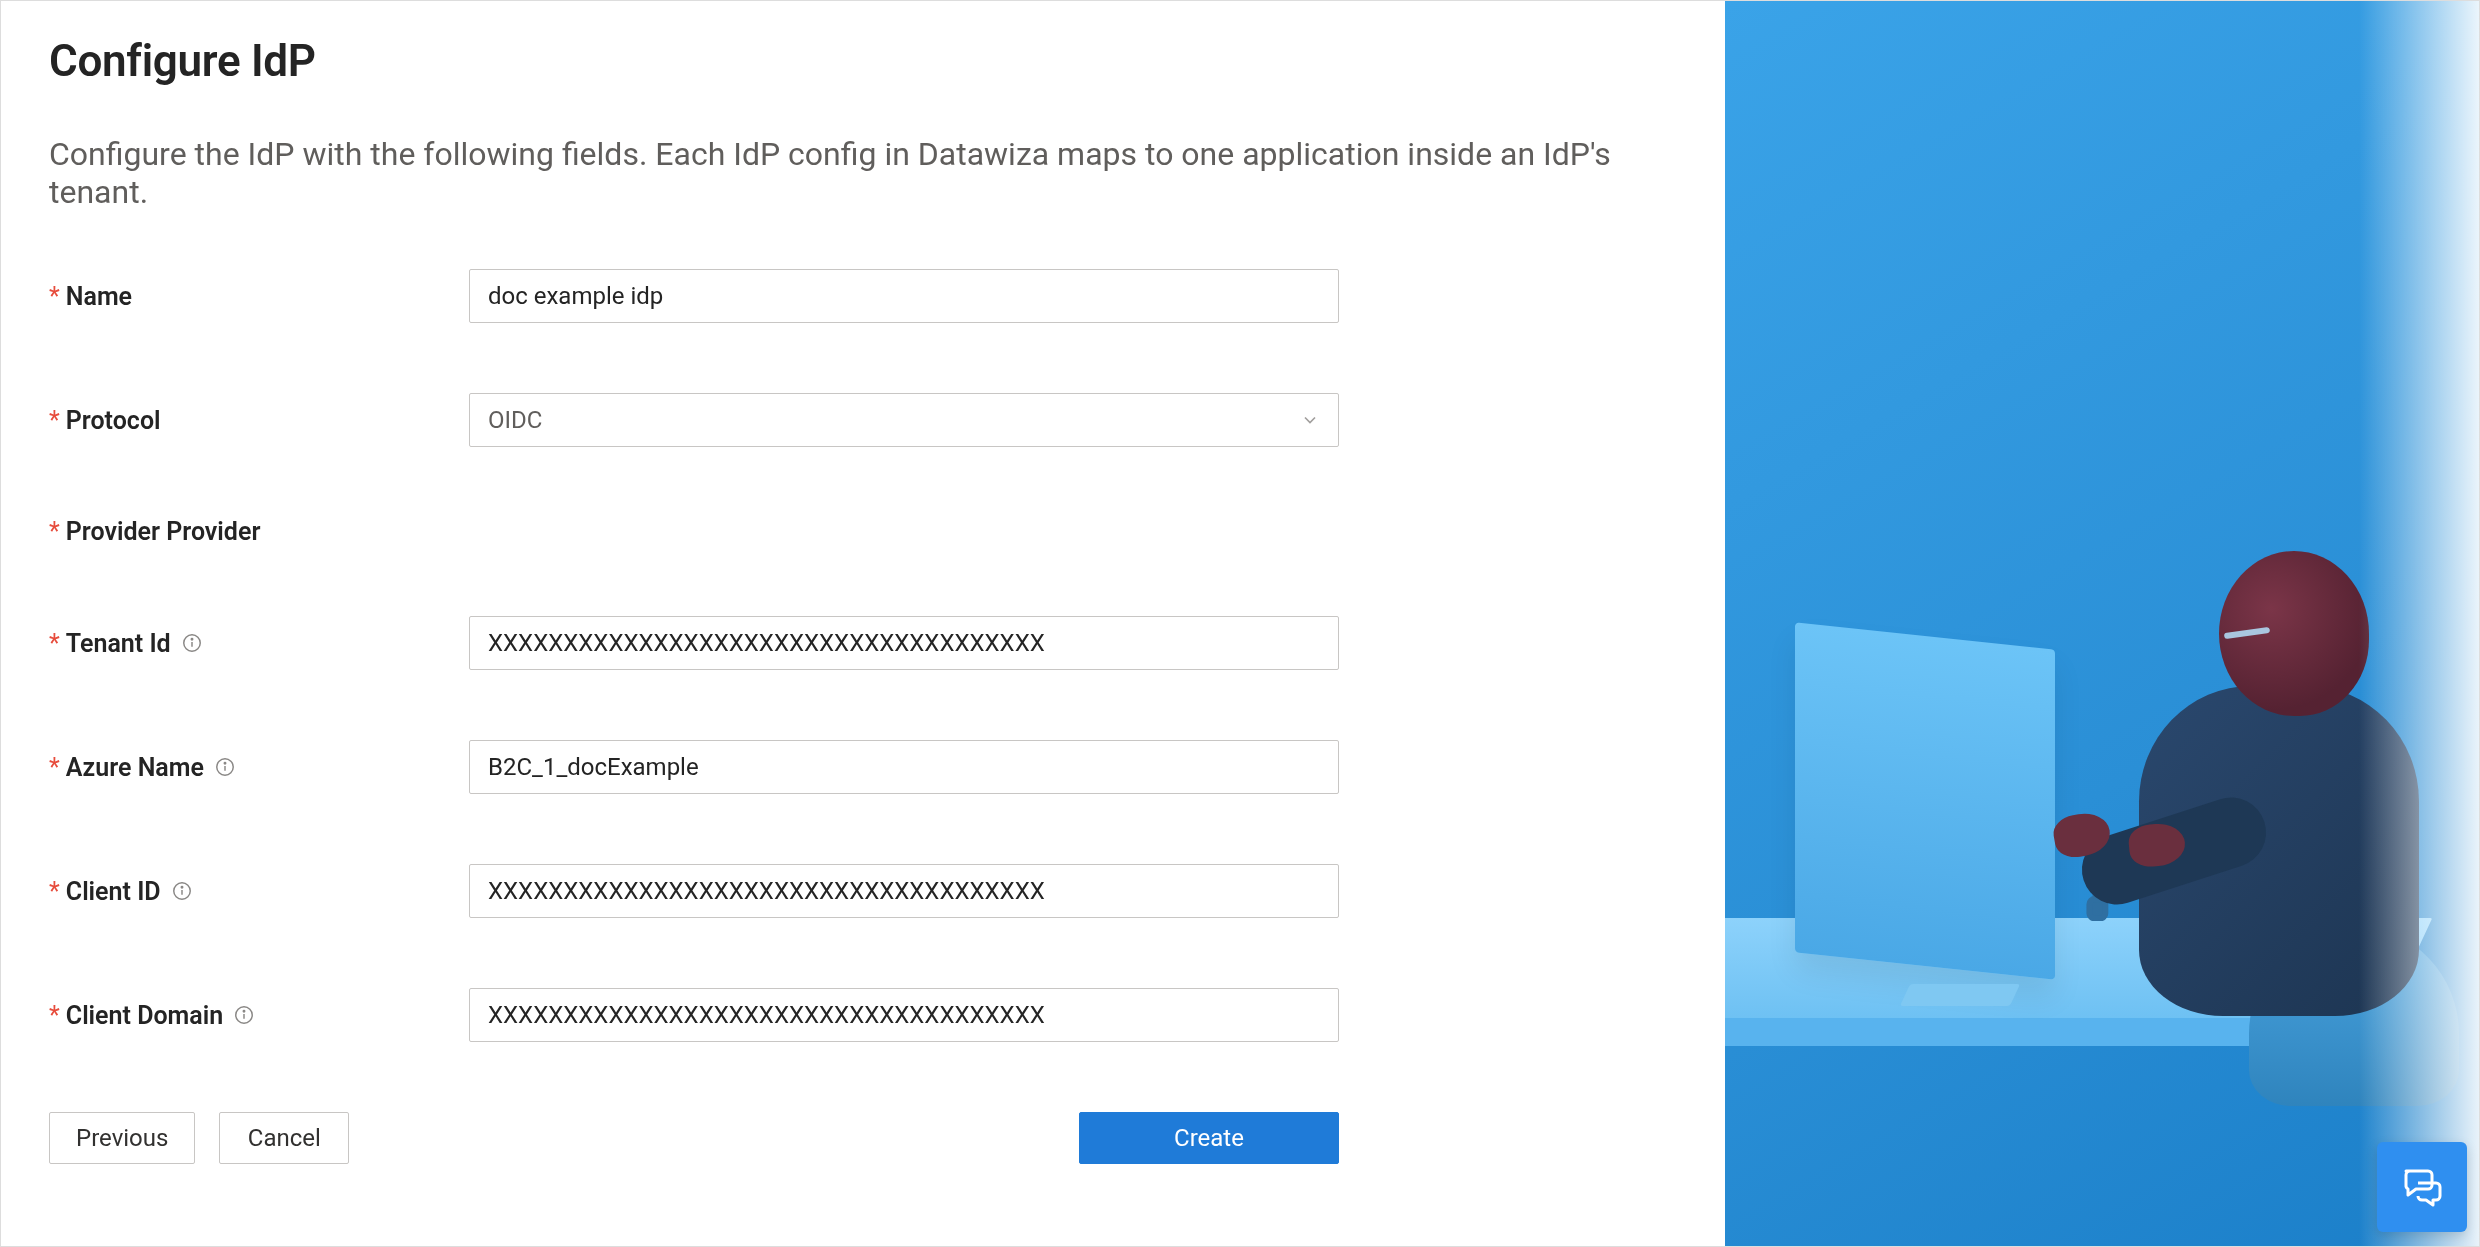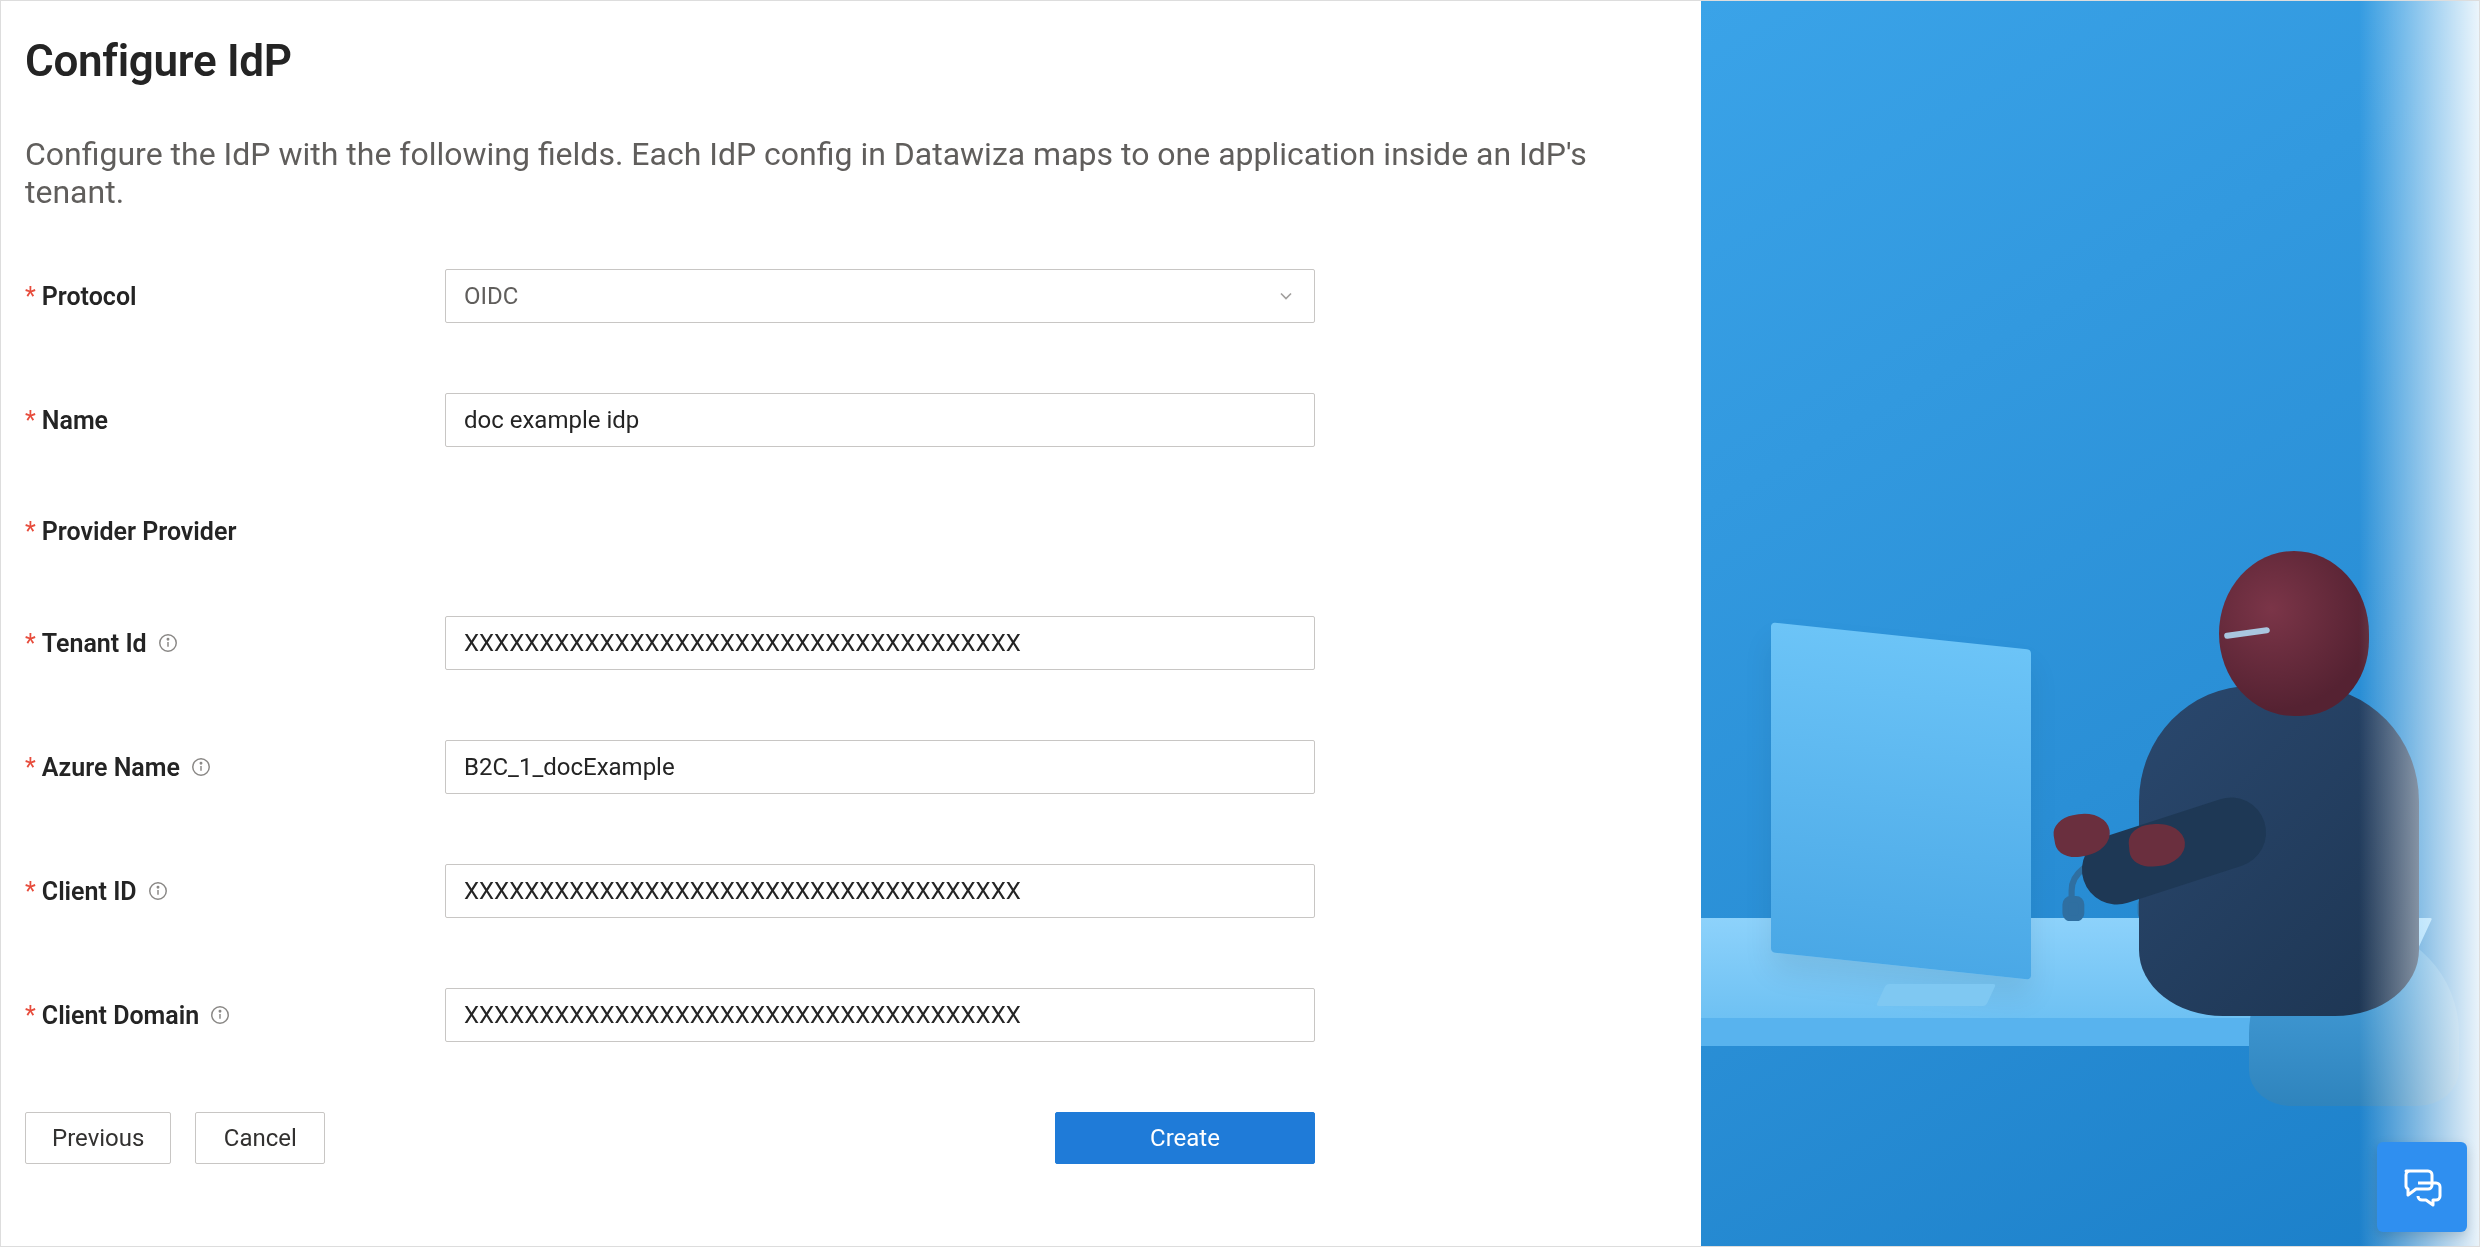--- a/index.html
+++ b/index.html
@@ -18,20 +18,21 @@
       border: 1px solid #ddd;
     }
     .page-wrap {
       display: flex;
       width: 100%;
       height: 100%;
     }
     .form-area {
       flex: 0 0 1700px;
       padding: 34px 24px 24px 24px;
+      margin-left: 24px;
     }
     .illustration-area {
       flex: 1;
       position: relative;
       overflow: hidden;
     }
     h1.page-title {
       font-size: 44px;
       font-weight: 600;
       color: #242424;
@@ -292,40 +293,40 @@
 
 <div class="page-wrap">
   <div class="form-area">
 
     <h1 class="page-title">Configure IdP</h1>
 
     <p class="description">Configure the IdP with the following fields. Each IdP config in Datawiza maps to one application inside an IdP's tenant.</p>
 
     <div class="field-row">
       <div class="field-label">
+        <span><span class="required-star">*</span><span>Name</span></span>
+      </div>
+      <div class="field-input-wrap">
+        <input class="text-input" type="text" value="doc example idp" style="">
+      </div>
+    </div>
+
+    <div class="field-row">
+      <div class="field-label">
         <span><span class="required-star">*</span><span>Protocol</span></span>
       </div>
       <div class="field-input-wrap">
         <div class="select-input">
           <span class="select-value">OIDC</span>
           <span class="chevron-icon">
             <svg viewBox="0 0 24 24" fill="none" stroke="currentColor" stroke-width="2">
                 <polyline points="6 9 12 15 18 9"></polyline>
               </svg>
           </span>
         </div>
-      </div>
-    </div>
-
-    <div class="field-row">
-      <div class="field-label">
-        <span><span class="required-star">*</span><span>Name</span></span>
-      </div>
-      <div class="field-input-wrap">
-        <input class="text-input" type="text" value="doc example idp" style="">
       </div>
     </div>
 
     <div class="field-row">
       <div class="field-label">
         <span><span class="required-star">*</span><span>Provider Provider</span></span>
       </div>
     </div>
 
 

